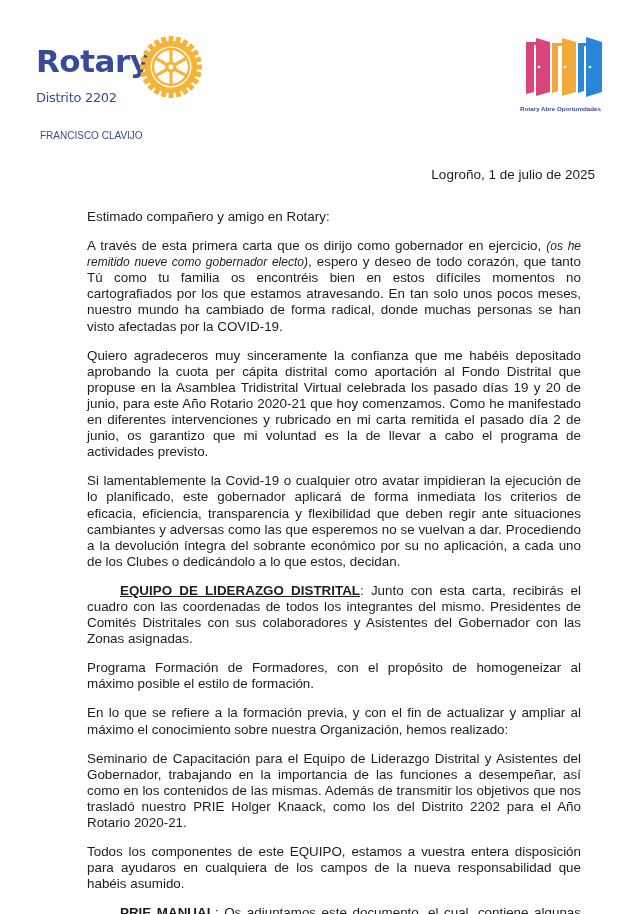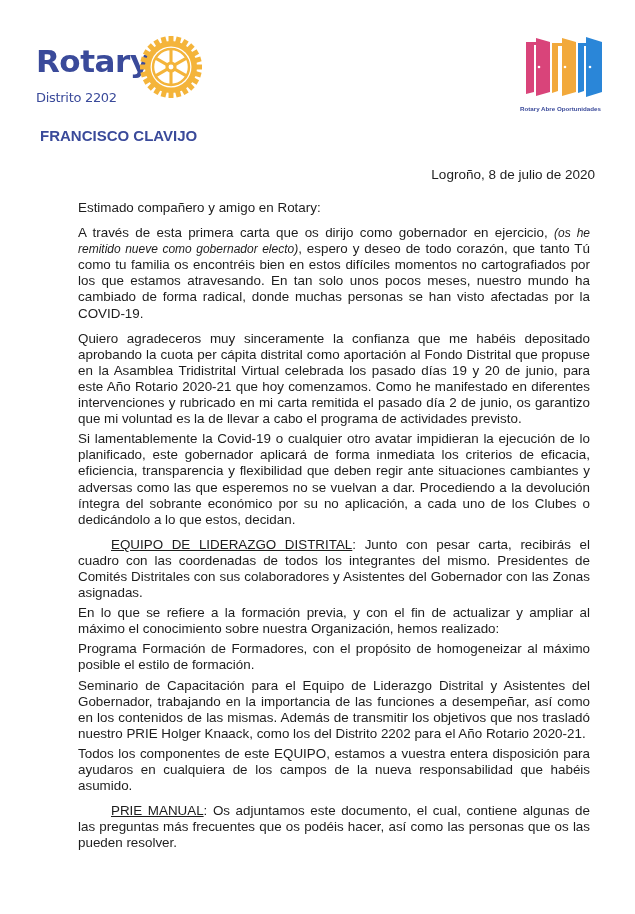--- a/index.html
+++ b/index.html
@@ -1,32 +1,32 @@
 <!DOCTYPE html>
 <html><head>
   <meta charset="utf-8">
   <style>
     html, body { margin: 0; padding: 0; background: #ffffff; }
     body { width: 635px; height: 914px; position: relative; overflow: hidden; font-family: "Liberation Sans", sans-serif; color: #1d1d1d; }
     .logo-left { position: absolute; left: 36px; top: 36px; }
     .rotary-word { position: absolute; left: 0; top: 10px; font-family: "DejaVu Sans", sans-serif; font-weight: bold; font-size: 31px; color: #3a4a9a; letter-spacing: -0.5px; line-height: 1; }
     .district { position: absolute; left: 0; top: 54px; font-family: "DejaVu Sans", sans-serif; font-size: 13px; color: #3a4a9a; white-space: nowrap; letter-spacing: -0.3px; }
     .wheel { position: absolute; left: 104px; top: 0px; width: 62px; height: 62px; }
-    .governor-block { position: absolute; left: 40px; top: 127px; font-weight: bold; color: #3a4a9a; font-size: 15px; line-height: 17px; }
+    .governor-block { position: absolute; left: 40px; top: 127px; font-weight: normal; color: #3a4a9a; font-size: 10px; line-height: 17px; }
     .governor-block div:nth-child(2) { padding-left: 5px; }
     .logo-right { position: absolute; left: 520px; top: 36px; width: 105px; }
     .doors { width: 84px; height: 62px; margin-left: 4px; }
     .tagline { font-size: 6.2px; font-weight: bold; color: #3a4a9a; white-space: nowrap; margin-top: 3px; margin-left: 0px; }
     .date { position: absolute; right: 40px; top: 167px; font-size: 13.5px; }
     .content { position: absolute; left: 74px; top: 196px; width: 520px; font-size: 13.4px; line-height: 16.1px; text-align: justify; }
-    .content p { margin: 4px; }
+    .content p { margin: 13px; }
     .greeting { margin-bottom: 9px !important; }
     .gap { margin-top: 9px !important; }
     .italic-small { font-style: italic; font-size: 12px; }
-    .heading-u { font-weight: normal; text-decoration: underline; padding-left: 33px; }
+    .heading-u { font-weight: bold; text-decoration: underline; padding-left: 33px; }
   </style>
 </head>
 <body>
 
 <div class="logo-left">
   <div class="rotary-word">Rotary</div>
   <svg class="wheel" viewBox="0 0 100 100">
     <g fill="#f4b43a">
       <g id="teeth">
         <rect x="46" y="0" width="8" height="10"></rect>
@@ -69,26 +69,26 @@
     <polygon points="38,2 52,6 52,56 38,60" fill="#f2a93b"></polygon>
     <circle cx="41" cy="31" r="1.3" fill="#fff"></circle>
     <polygon points="54,7 60,7 60,55 54,57" fill="#2a86d8"></polygon>
     <rect x="54" y="7" width="20" height="3" fill="#2a86d8"></rect>
     <polygon points="62,1 78,6 78,56 62,61" fill="#2a86d8"></polygon>
     <circle cx="66" cy="31" r="1.3" fill="#fff"></circle>
   </svg>
   <div class="tagline">Rotary Abre Oportunidades</div>
 </div>
 
-<div class="date">Logroño, 8 de julio de 2020</div>
+<div class="date">Logroño, 1 de julio de 2025</div>
 
 <div class="content">
   <p class="greeting">Estimado compañero y amigo en Rotary:</p>
   <p><span>A través de esta primera carta que os dirijo como gobernador en ejercicio, </span><span class="italic-small">(os he remitido nueve como gobernador electo)</span><span>, espero y deseo de todo corazón, que tanto Tú como tu familia os encontréis bien en estos difíciles momentos no cartografiados por los que estamos atravesando. En tan solo unos pocos meses, nuestro mundo ha cambiado de forma radical, donde muchas personas se han visto afectadas por la COVID-19.</span></p>
   <p class="gap">Quiero agradeceros muy sinceramente la confianza que me habéis depositado aprobando la cuota per cápita distrital como aportación al Fondo Distrital que propuse en la Asamblea Tridistrital Virtual celebrada los pasado días 19 y 20 de junio, para este Año Rotario 2020-21 que hoy comenzamos. Como he manifestado en diferentes intervenciones y rubricado en mi carta remitida el pasado día 2 de junio, os garantizo que mi voluntad es la de llevar a cabo el programa de actividades previsto.</p>
   <p>Si lamentablemente la Covid-19 o cualquier otro avatar impidieran la ejecución de lo planificado, este gobernador aplicará de forma inmediata los criterios de eficacia, eficiencia, transparencia y flexibilidad que deben regir ante situaciones cambiantes y adversas como las que esperemos no se vuelvan a dar. Procediendo a la devolución íntegra del sobrante económico por su no aplicación, a cada uno de los Clubes o dedicándolo a lo que estos, decidan.</p>
-  <p class="gap"><span class="heading-u">EQUIPO DE LIDERAZGO DISTRITAL</span><span>: Junto con pesar carta, recibirás el cuadro con las coordenadas de todos los integrantes del mismo. Presidentes de Comités Distritales con sus colaboradores y Asistentes del Gobernador con las Zonas asignadas.</span></p>
+  <p class="gap"><span class="heading-u">EQUIPO DE LIDERAZGO DISTRITAL</span><span>: Junto con esta carta, recibirás el cuadro con las coordenadas de todos los integrantes del mismo. Presidentes de Comités Distritales con sus colaboradores y Asistentes del Gobernador con las Zonas asignadas.</span></p>
+  <p>Programa Formación de Formadores, con el propósito de homogeneizar al máximo posible el estilo de formación.</p>
   <p>En lo que se refiere a la formación previa, y con el fin de actualizar y ampliar al máximo el conocimiento sobre nuestra Organización, hemos realizado:</p>
-  <p>Programa Formación de Formadores, con el propósito de homogeneizar al máximo posible el estilo de formación.</p>
   <p>Seminario de Capacitación para el Equipo de Liderazgo Distrital y Asistentes del Gobernador, trabajando en la importancia de las funciones a desempeñar, así como en los contenidos de las mismas. Además de  transmitir los objetivos que nos trasladó nuestro PRIE Holger Knaack, como los del Distrito 2202 para el Año Rotario 2020-21.</p>
   <p>Todos los componentes de este EQUIPO, estamos a vuestra entera disposición para ayudaros en cualquiera de los campos de la nueva responsabilidad que habéis asumido.</p>
   <p class="gap"><span class="heading-u">PRIE MANUAL</span><span>: Os adjuntamos este documento, el cual, contiene algunas de las preguntas más frecuentes que os podéis hacer, así como las personas que os las pueden resolver.</span></p>
 </div>
 
 </body></html>

